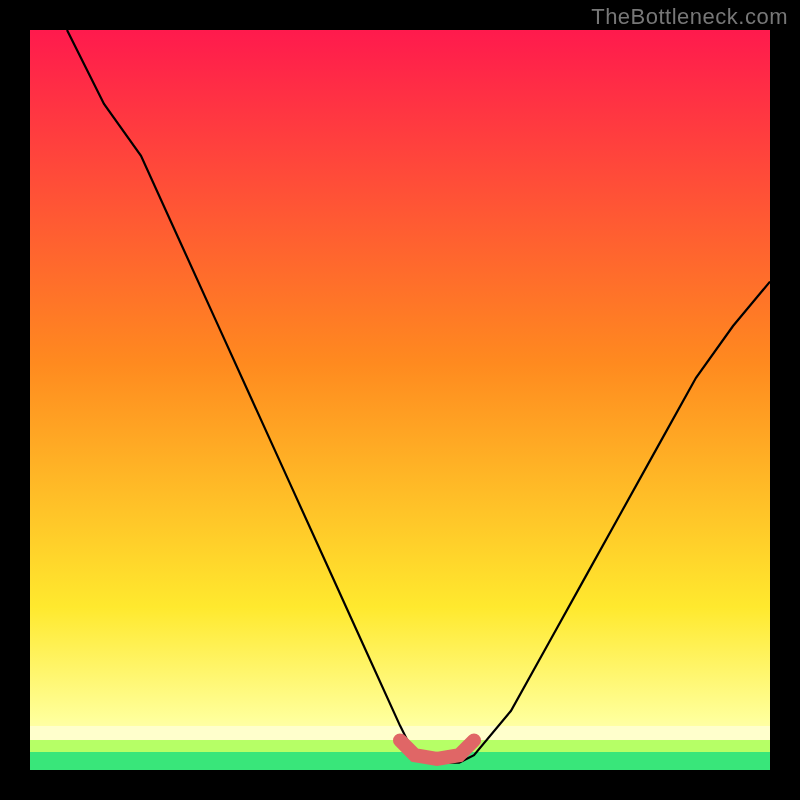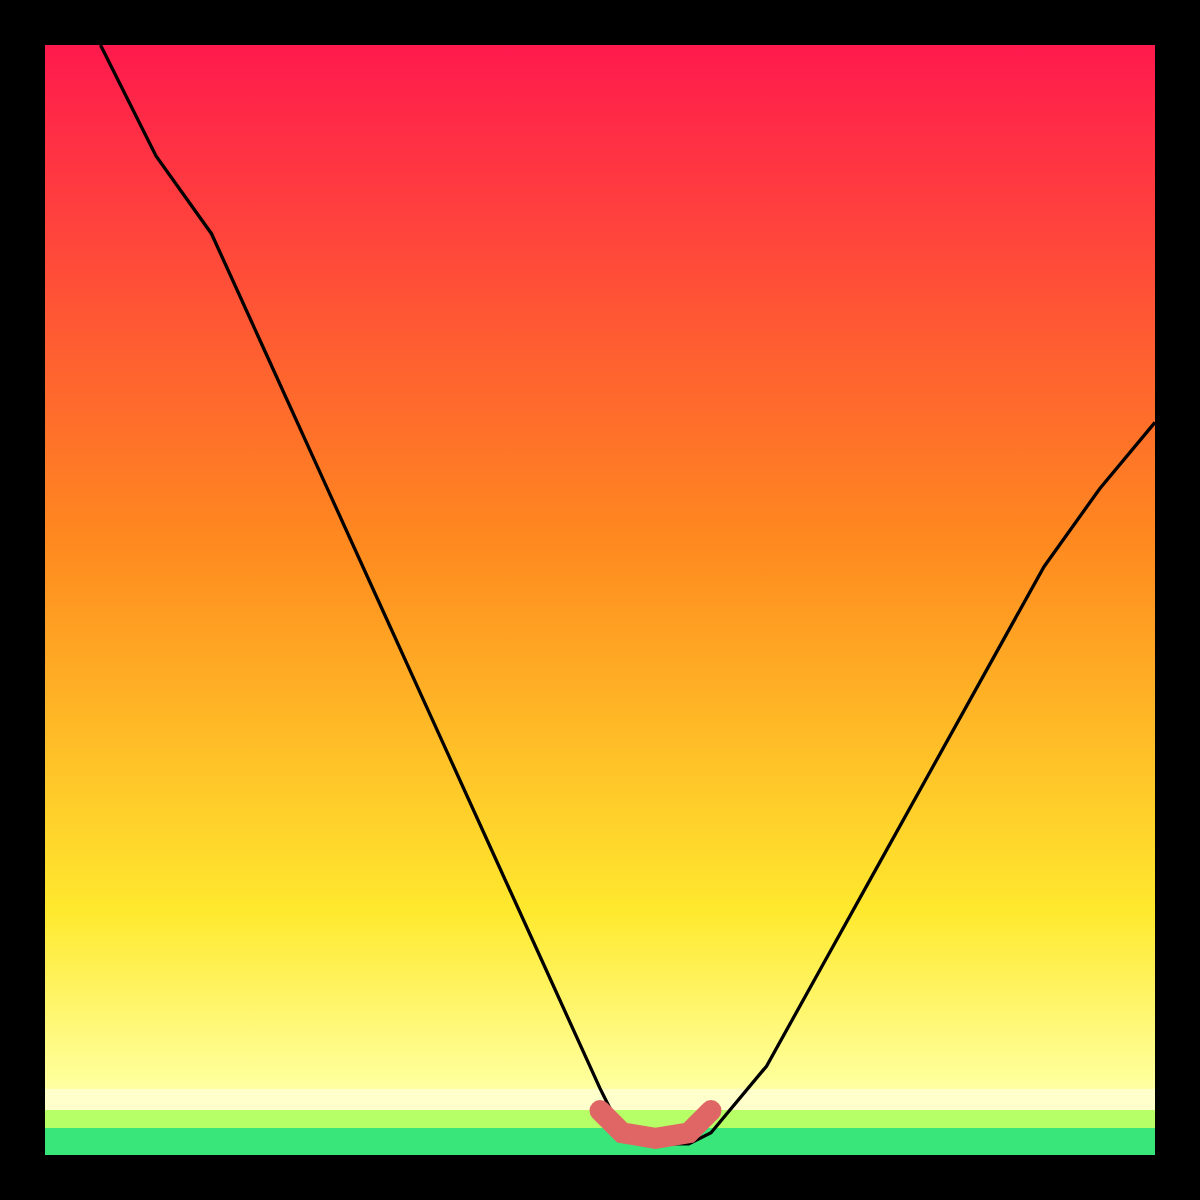--- a/index.html
+++ b/index.html
@@ -40,20 +40,21 @@
     display: block;
     width: 740px;
     height: 740px;
   }
 </style>
 </head>
 <body>
 
 <div class="frame">
 
+  <div class="watermark">TheBottleneck.com</div>
 
   <div class="plot">
     <svg viewBox="0 0 740 740" preserveAspectRatio="none">
       <defs>
         <linearGradient id="bg-grad" x1="0" y1="0" x2="0" y2="1">
           <stop offset="0%" stop-color="#ff1a4d"></stop>
           <stop offset="45%" stop-color="#ff8a1f"></stop>
           <stop offset="78%" stop-color="#ffe92e"></stop>
           <stop offset="93%" stop-color="#ffff99"></stop>
           <stop offset="100%" stop-color="#ffffe0"></stop>

